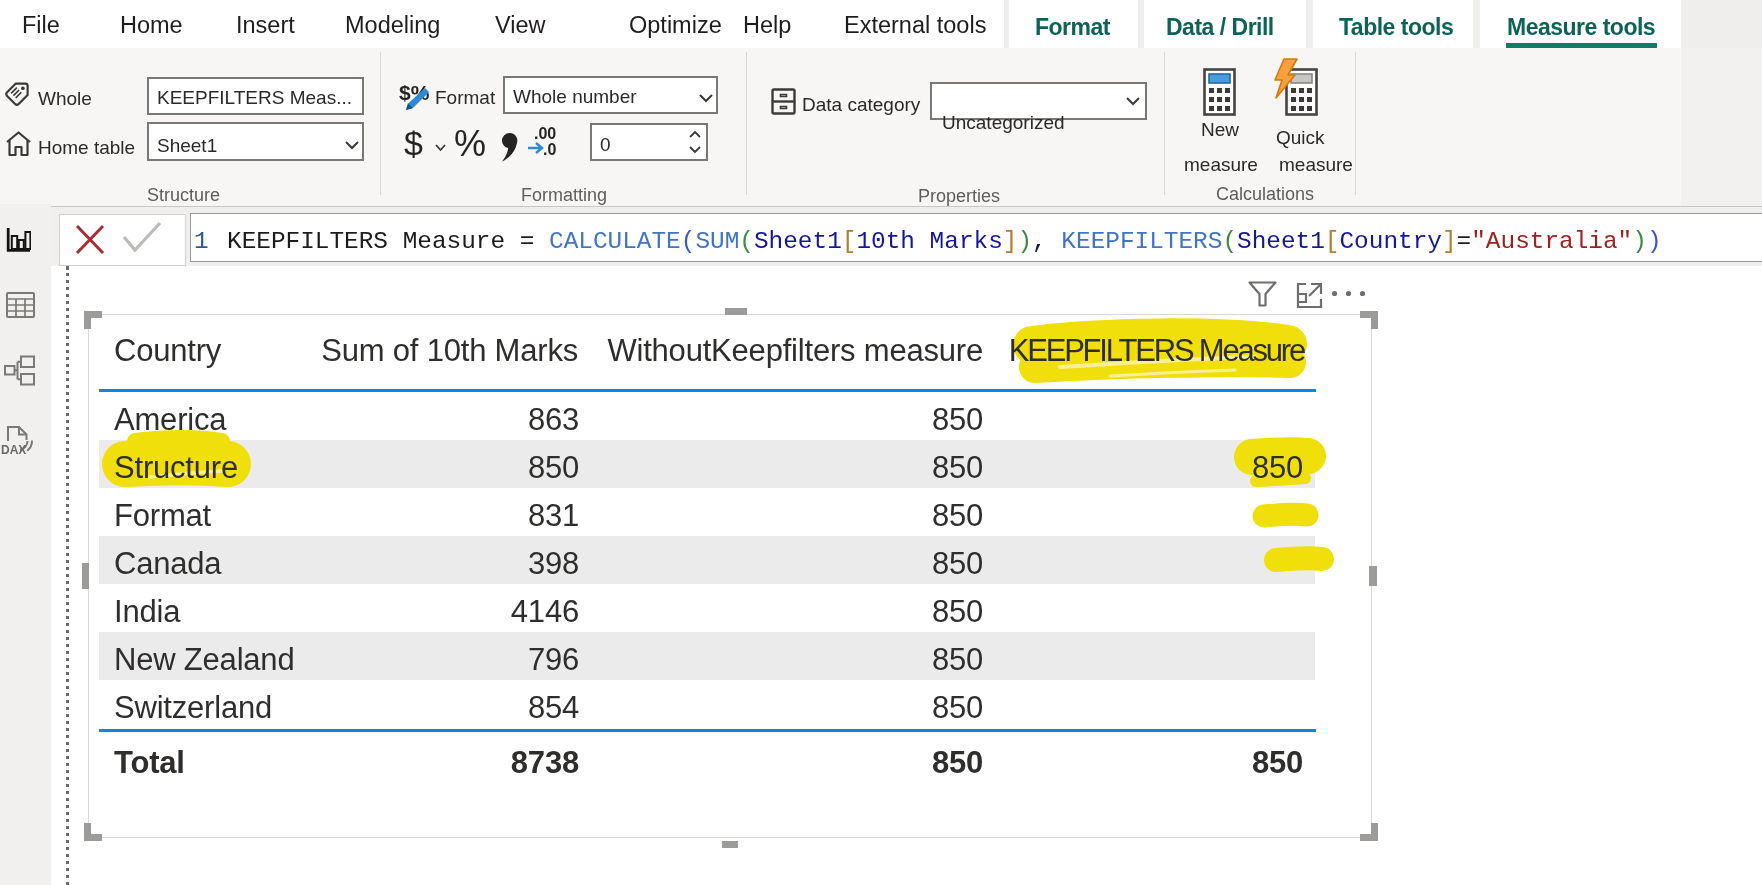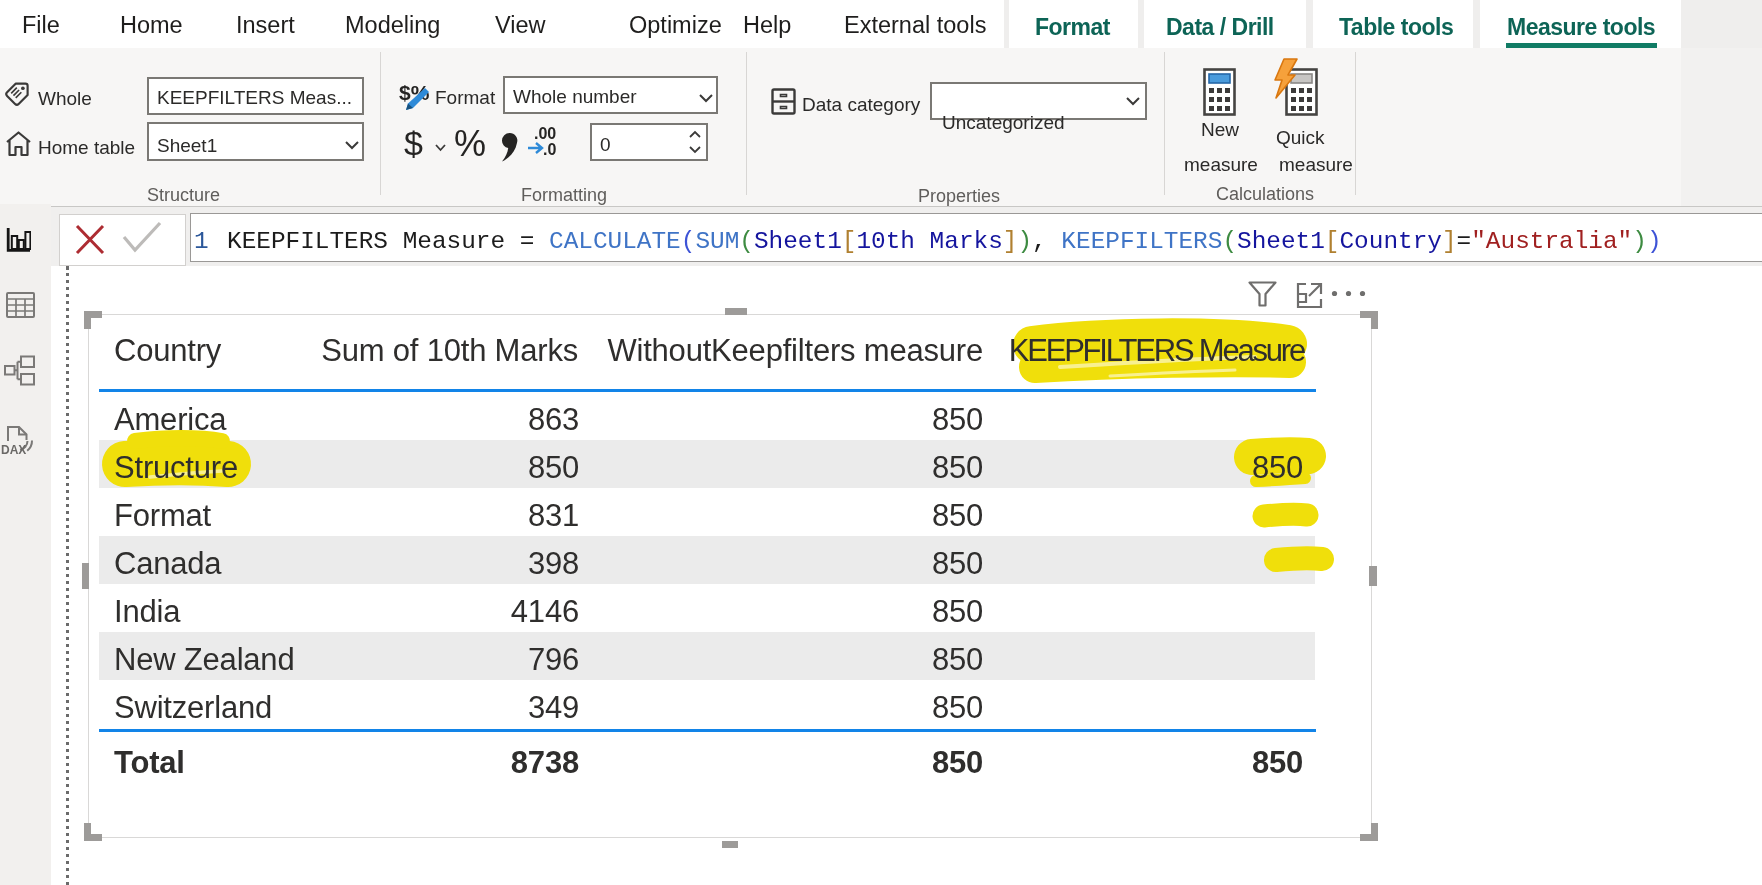--- a/index.html
+++ b/index.html
@@ -255,21 +255,21 @@
 
   <div class="cell" style="left:114px;top:596px;">India</div>
   <div class="cell" style="right:1183px;top:596px;">4146</div>
   <div class="cell" style="right:779px;top:596px;">850</div>
 
   <div class="cell" style="left:114px;top:644px;">New Zealand</div>
   <div class="cell" style="right:1183px;top:644px;">796</div>
   <div class="cell" style="right:779px;top:644px;">850</div>
 
   <div class="cell" style="left:114px;top:692px;">Switzerland</div>
-  <div class="cell" style="right:1183px;top:692px;">349</div>
+  <div class="cell" style="right:1183px;top:692px;">854</div>
   <div class="cell" style="right:779px;top:692px;">850</div>
 
   <div class="cell" style="left:114px;top:747px;font-weight:700;">Total</div>
   <div class="cell" style="right:1183px;top:747px;font-weight:700;">8738</div>
   <div class="cell" style="right:779px;top:747px;font-weight:700;">850</div>
   <div class="cell" style="right:459px;top:747px;font-weight:700;">850</div>
 
   <svg class="abs" style="left:0;top:0;z-index:3;pointer-events:none;" width="1762" height="885" viewBox="0 0 1762 885">
     <g fill="#9d9b99">
       <rect x="84" y="311" width="18" height="7"></rect>

